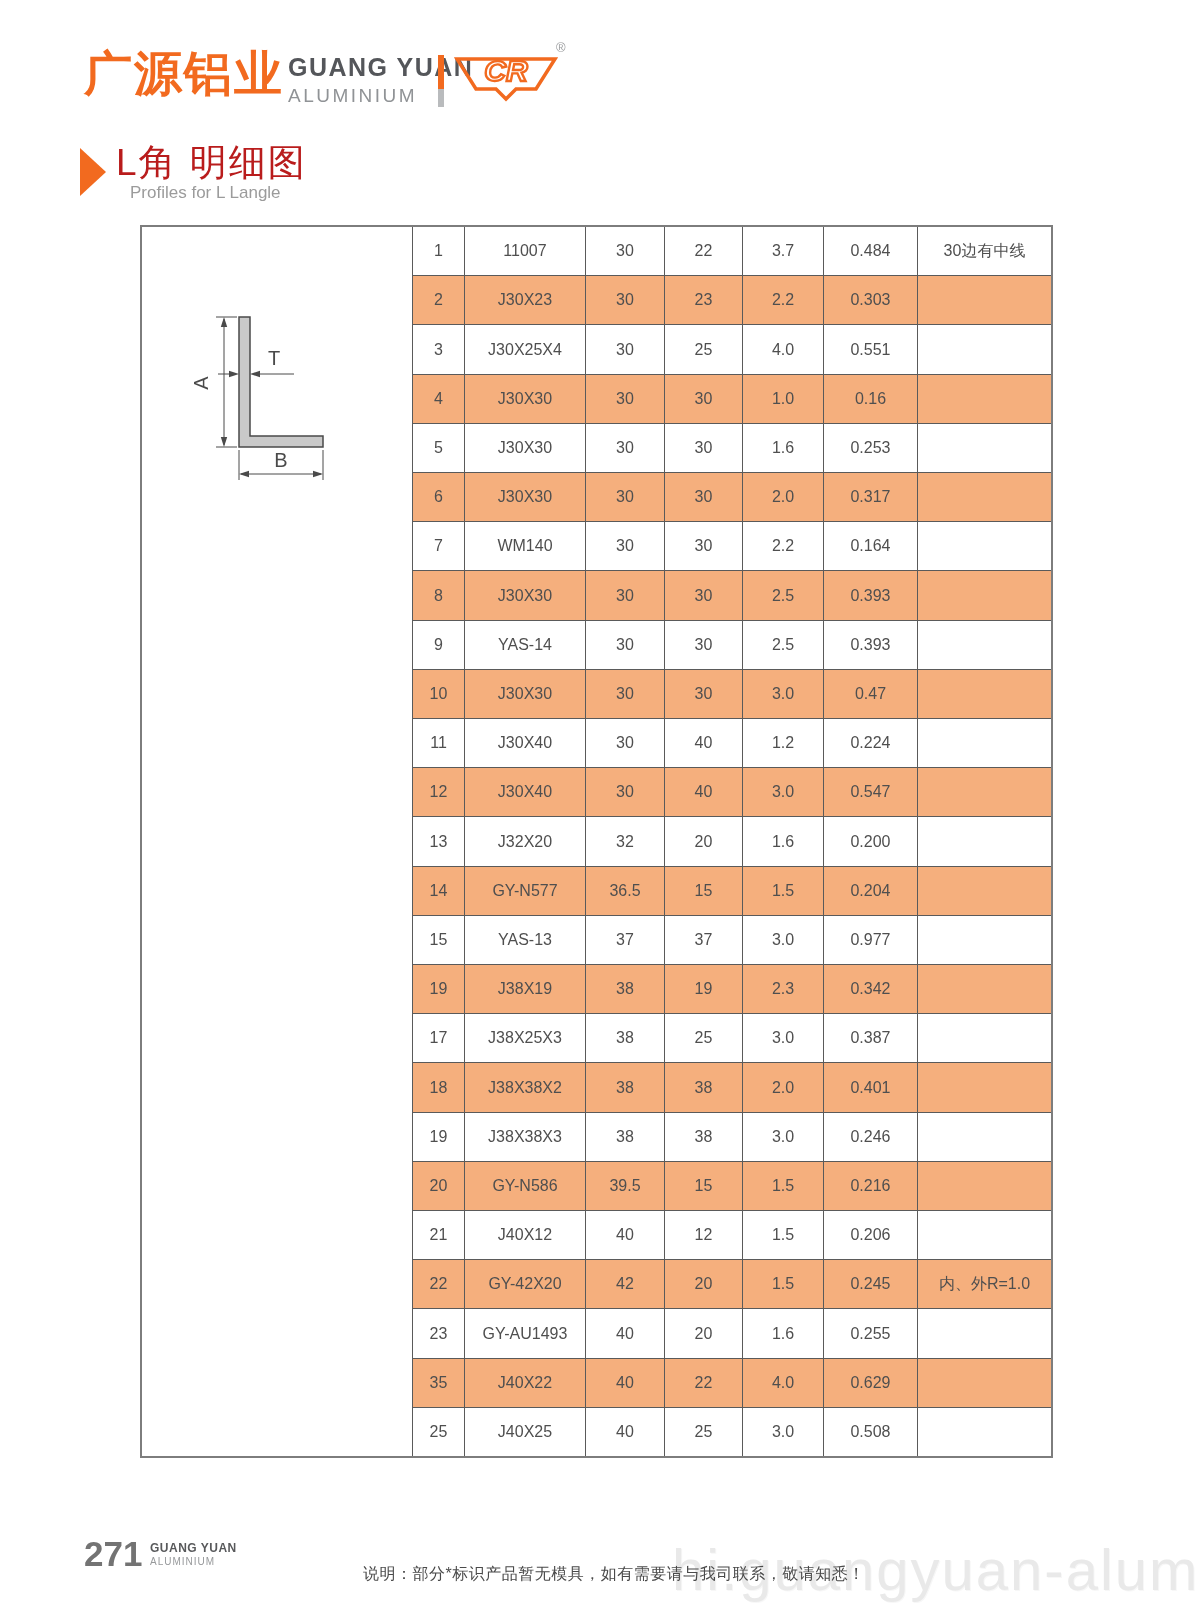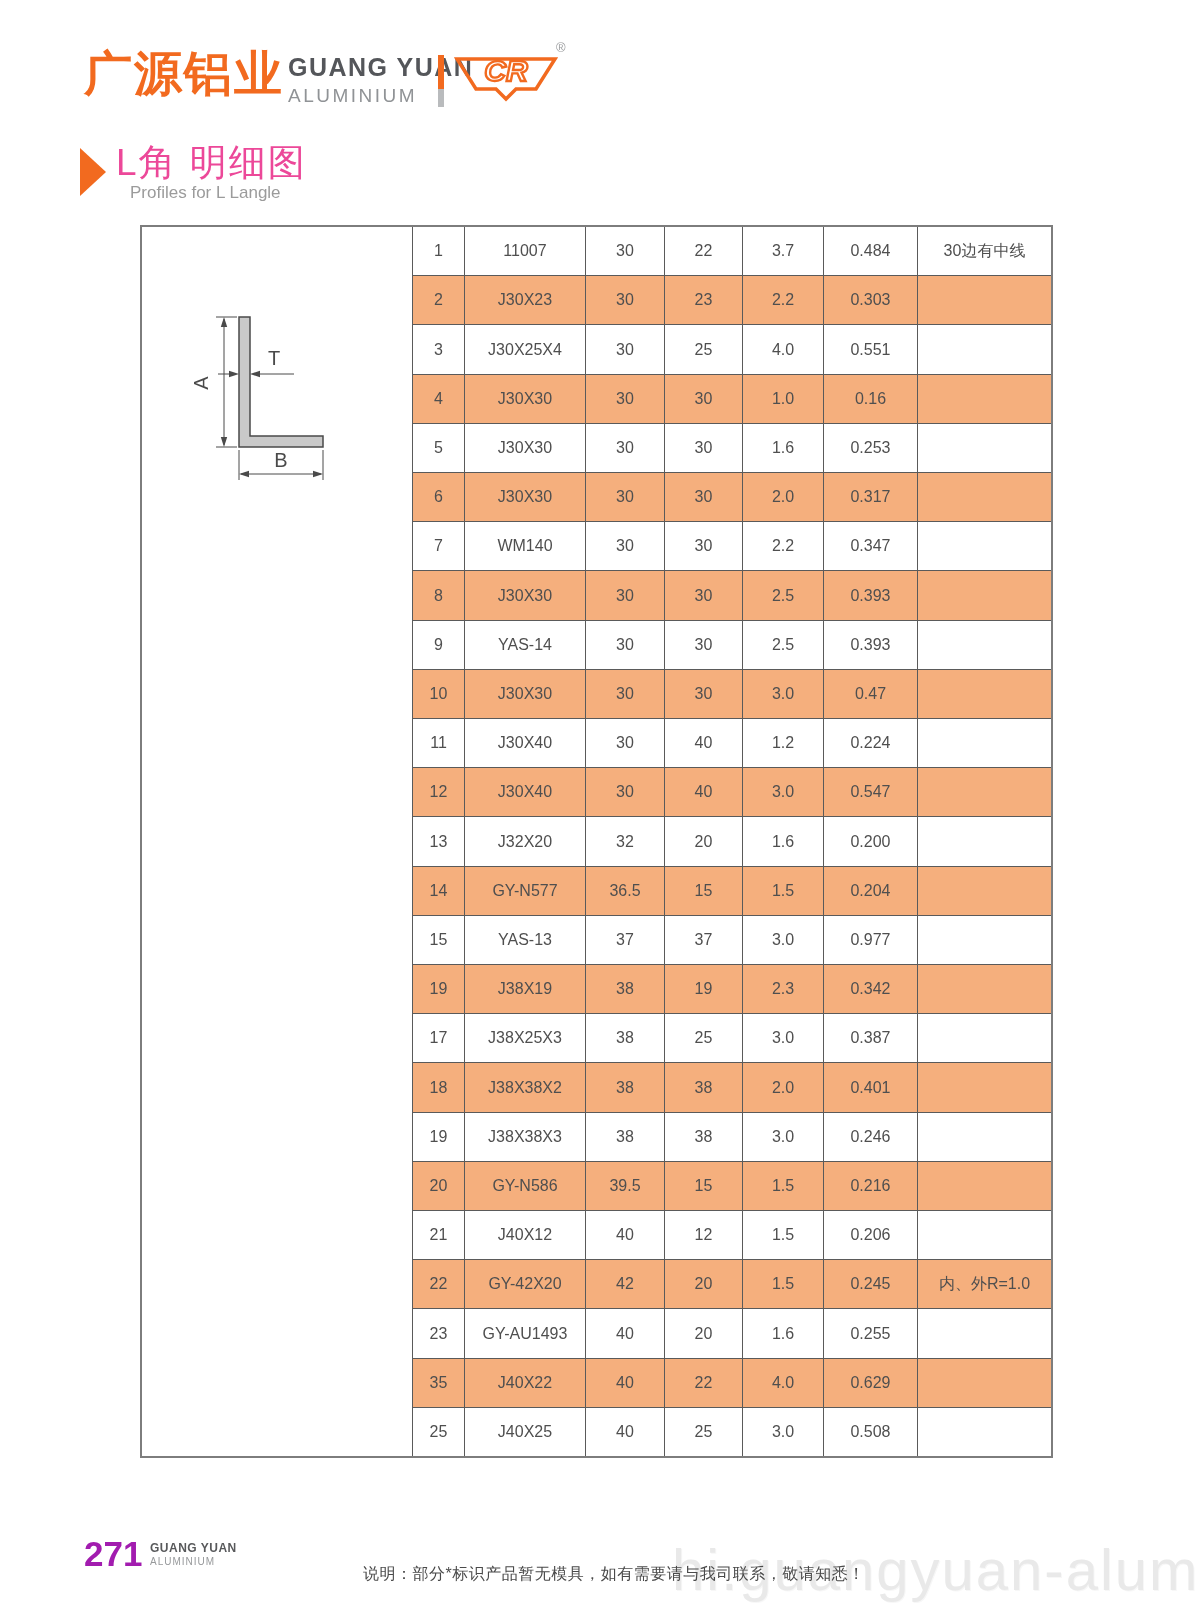--- a/index.html
+++ b/index.html
@@ -16,21 +16,21 @@
   .brand-divider { position:absolute; left:438px; top:55px; width:6px; height:52px; }
   .brand-divider .seg-orange { width:100%; height:34px; background:#F26A1F; }
   .brand-divider .seg-gray   { width:100%; height:18px; background:#B9BBBD; }
   .cr-logo { position:absolute; left:454px; top:45px; }
   .reg-mark { position:absolute; left:556px; top:40px; font-size:13px; color:#9A9C9E; }
 
   
   .title-arrow { position:absolute; left:80px; top:148px; width:0; height:0;
                  border-left:26px solid #F26A1F; border-top:24px solid transparent;
                  border-bottom:24px solid transparent; }
-  .title-cn { position:absolute; left:116px; top:138px; font-size:37px; color:#ec4899; letter-spacing:2px; }
+  .title-cn { position:absolute; left:116px; top:138px; font-size:37px; color:#b91c1c; letter-spacing:2px; }
   .title-en { position:absolute; left:130px; top:183px; font-size:17px; color:#9B9B9B; }
 
   
   .content-box { position:absolute; left:140px; top:225px; width:913px; height:1233px;
                  border:2px solid #7D7D7D; background:#fff; }
   .drawing { position:absolute; left:0; top:70px; }
 
   
   .ptable { position:absolute; left:270px; top:0; right:0; bottom:0;
             display:flex; flex-direction:column; border-left:1.5px solid #5A5A5A;
@@ -42,21 +42,21 @@
            border-bottom:1.5px solid #5A5A5A; background:#fff; }
   .trow:last-child { border-bottom:none; }
   .trow:nth-child(even) { background:#F5AF7D; }
   .th,.td { display:flex; align-items:center; justify-content:center;
             border-right:1.5px solid #5A5A5A; text-align:center; }
   .th:last-child,.td:last-child { border-right:none; }
   .th { color:#4A4A4A; }
   .th-weight { flex-direction:column; line-height:19px; }
 
   
-  .page-num { position:absolute; left:84px; top:1534px; font-size:35px; font-weight:700; color:#a21caf; }
+  .page-num { position:absolute; left:84px; top:1534px; font-size:35px; font-weight:700; color:#737373; }
   .footer-brand { position:absolute; left:150px; top:1541px; }
   .footer-brand .l1 { font-size:12px; font-weight:700; color:#58595B; letter-spacing:0.5px; }
   .footer-brand .l2 { font-size:10px; color:#97999B; letter-spacing:1px; margin-top:1px; }
   .footer-note { position:absolute; left:363px; top:1536px; font-size:16px; color:#4A4A4A;
                  letter-spacing:0.5px; z-index:2;margin-top:28px; }
   .watermark { position:absolute; left:672px; top:1536px; font-size:58px; color:#E9E9E9;
                letter-spacing:2px; white-space:nowrap; z-index:1;
                text-shadow:1px 1px 0 #f7f7f7; }
 </style>
 </head>
@@ -166,21 +166,21 @@
           <div class="td">2.0</div>
           <div class="td">0.317</div>
           <div class="td"></div>
         </div>
           <div class="trow">
           <div class="td">7</div>
           <div class="td">WM140</div>
           <div class="td">30</div>
           <div class="td">30</div>
           <div class="td">2.2</div>
-          <div class="td">0.347</div>
+          <div class="td">0.164</div>
           <div class="td"></div>
         </div>
           <div class="trow">
           <div class="td">8</div>
           <div class="td">J30X30</div>
           <div class="td">30</div>
           <div class="td">30</div>
           <div class="td">2.5</div>
           <div class="td">0.393</div>
           <div class="td"></div>

